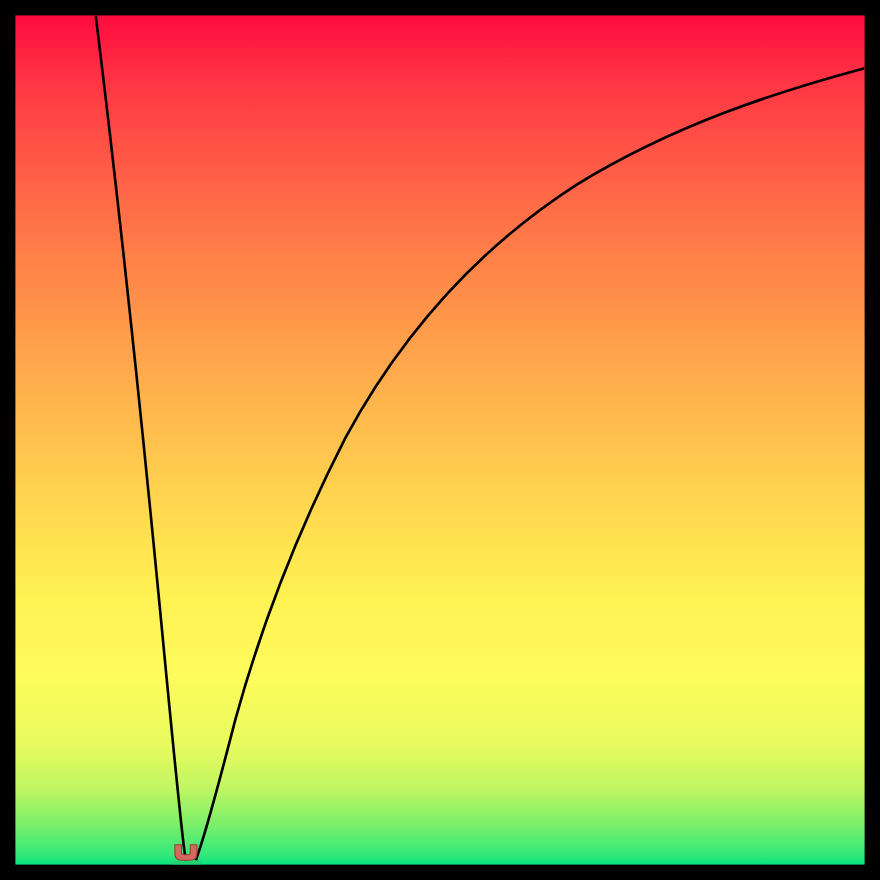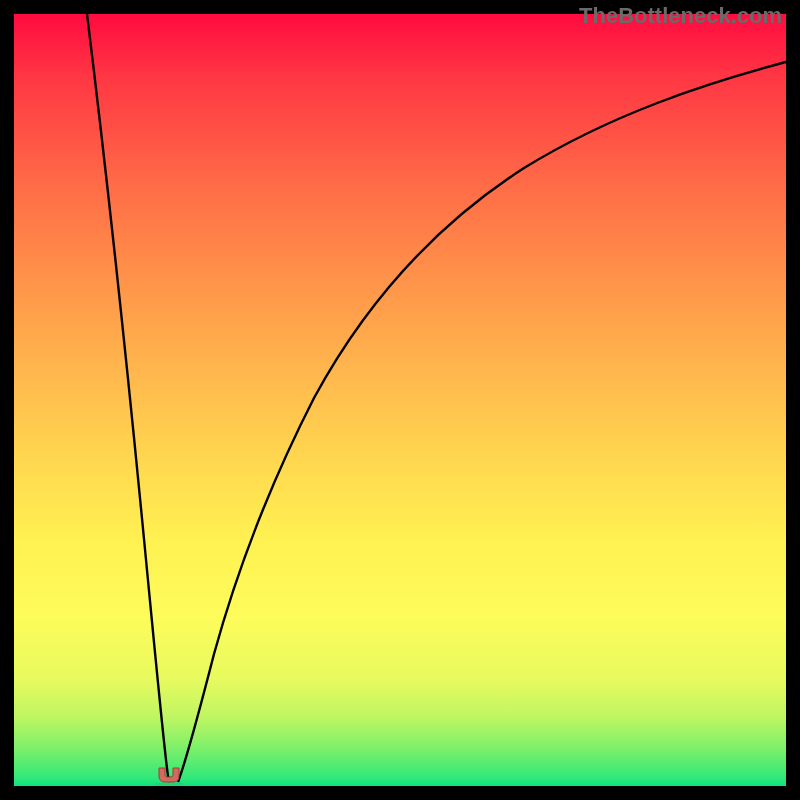--- a/index.html
+++ b/index.html
@@ -68,21 +68,20 @@
   .tick svg { width: 28px; height: 20px; display: block; }
 </style>
 </head>
 <body>
 
 <div class="frame">
 
   <div class="plot">
   </div>
 
-  <div class="watermark">TheBottleneck.com</div>
 
   <svg class="curve" viewBox="0 0 772 772" preserveAspectRatio="none">
 
     <path d="M73,0
              C 94,170 115,370 130,525
              C 140,628 150,735 154,762
              L 156,768" stroke="#000" stroke-width="2.4" fill="none"></path>
 
     <path d="M164,768
              C 170,752 182,710 200,640

